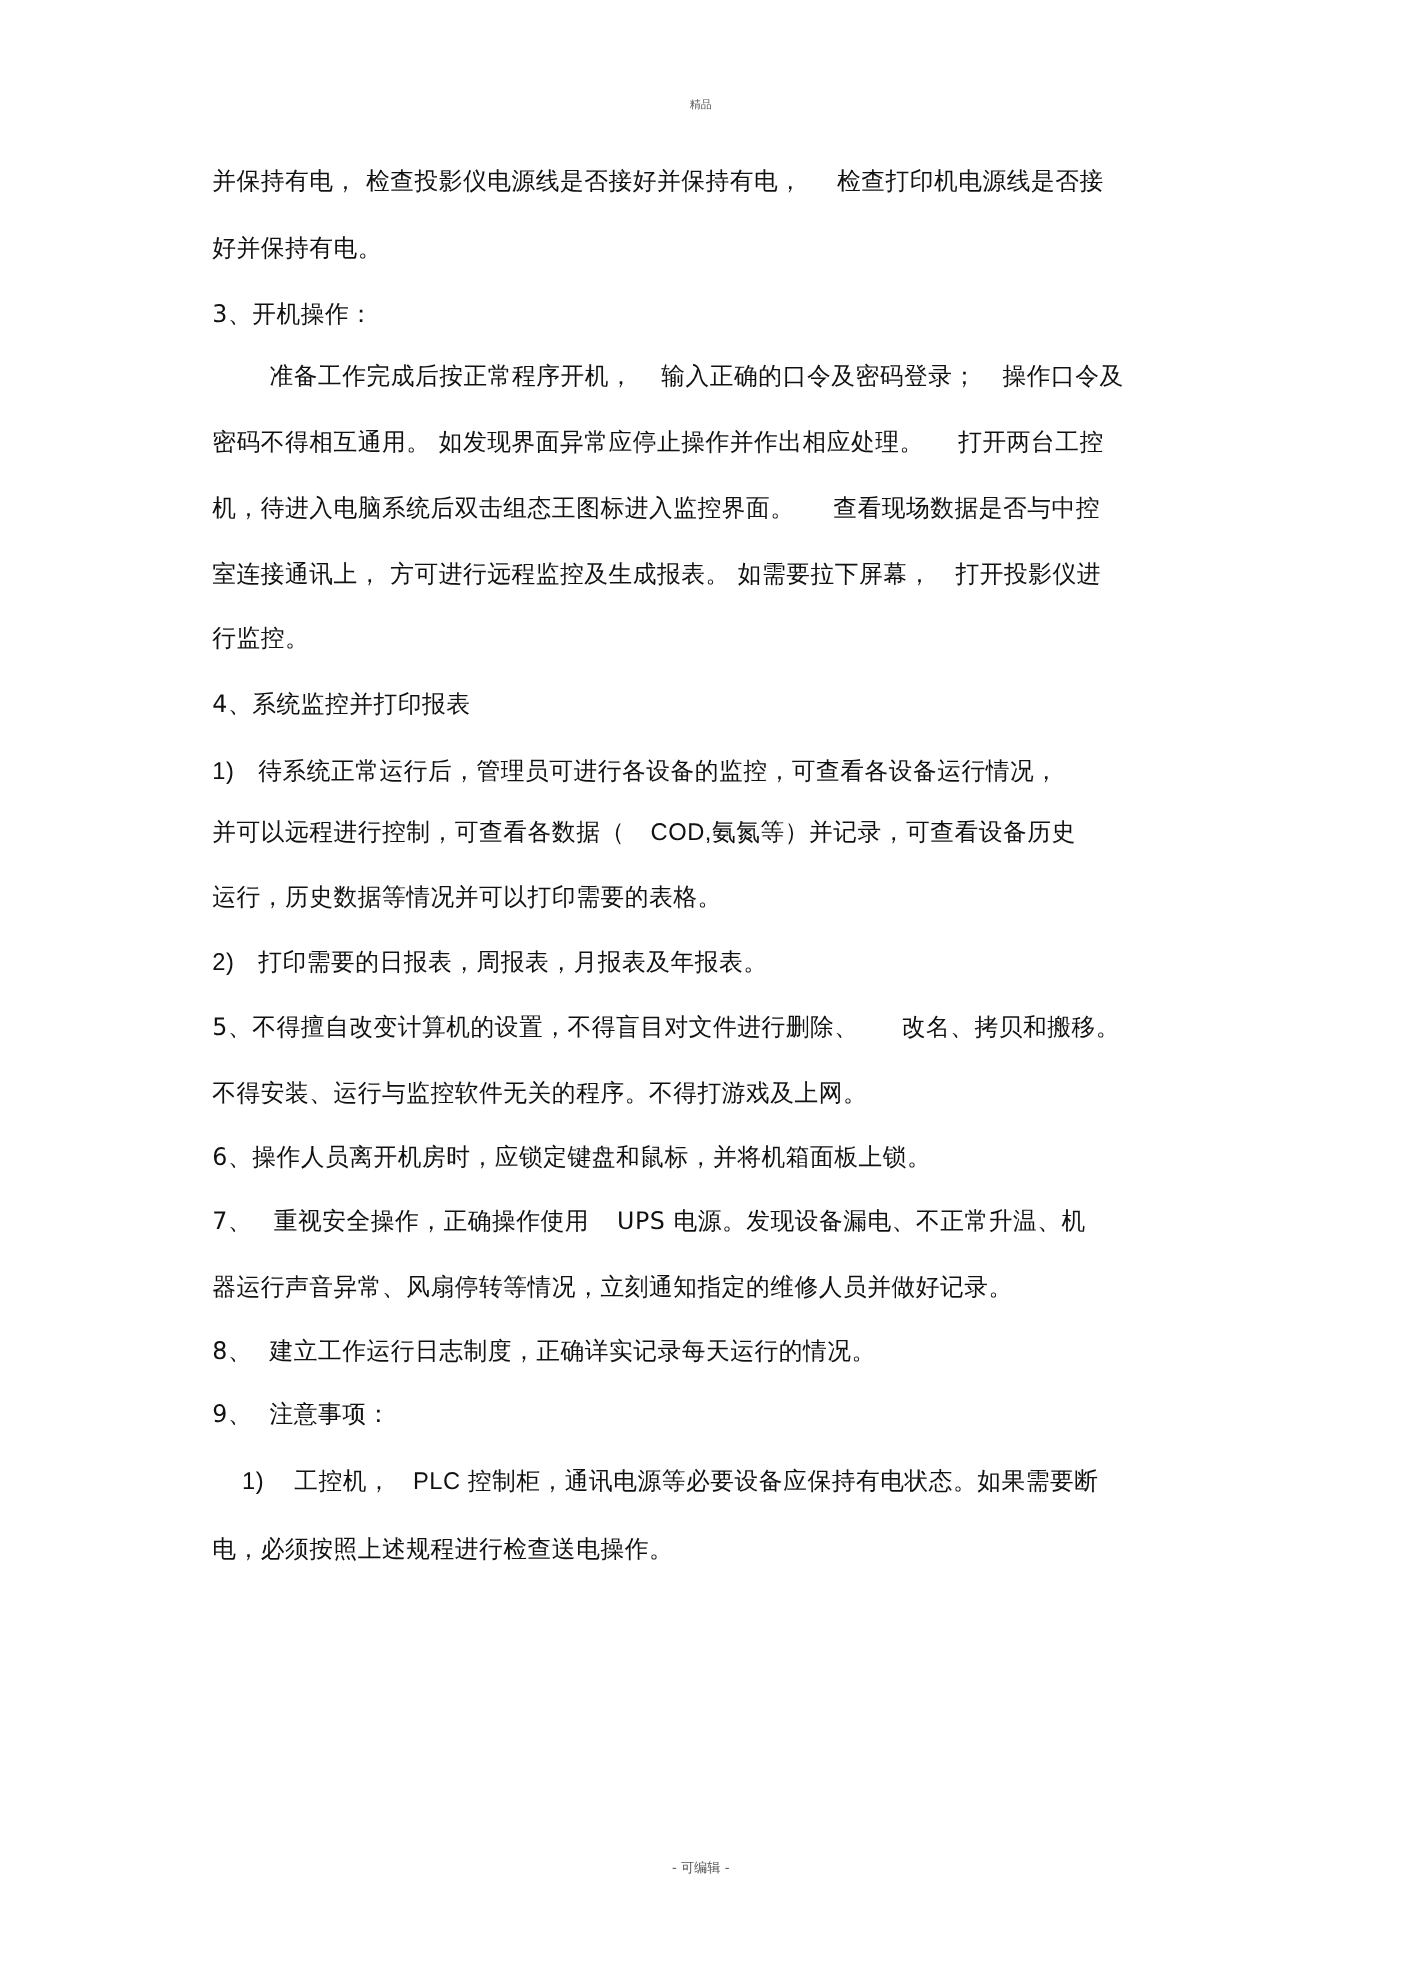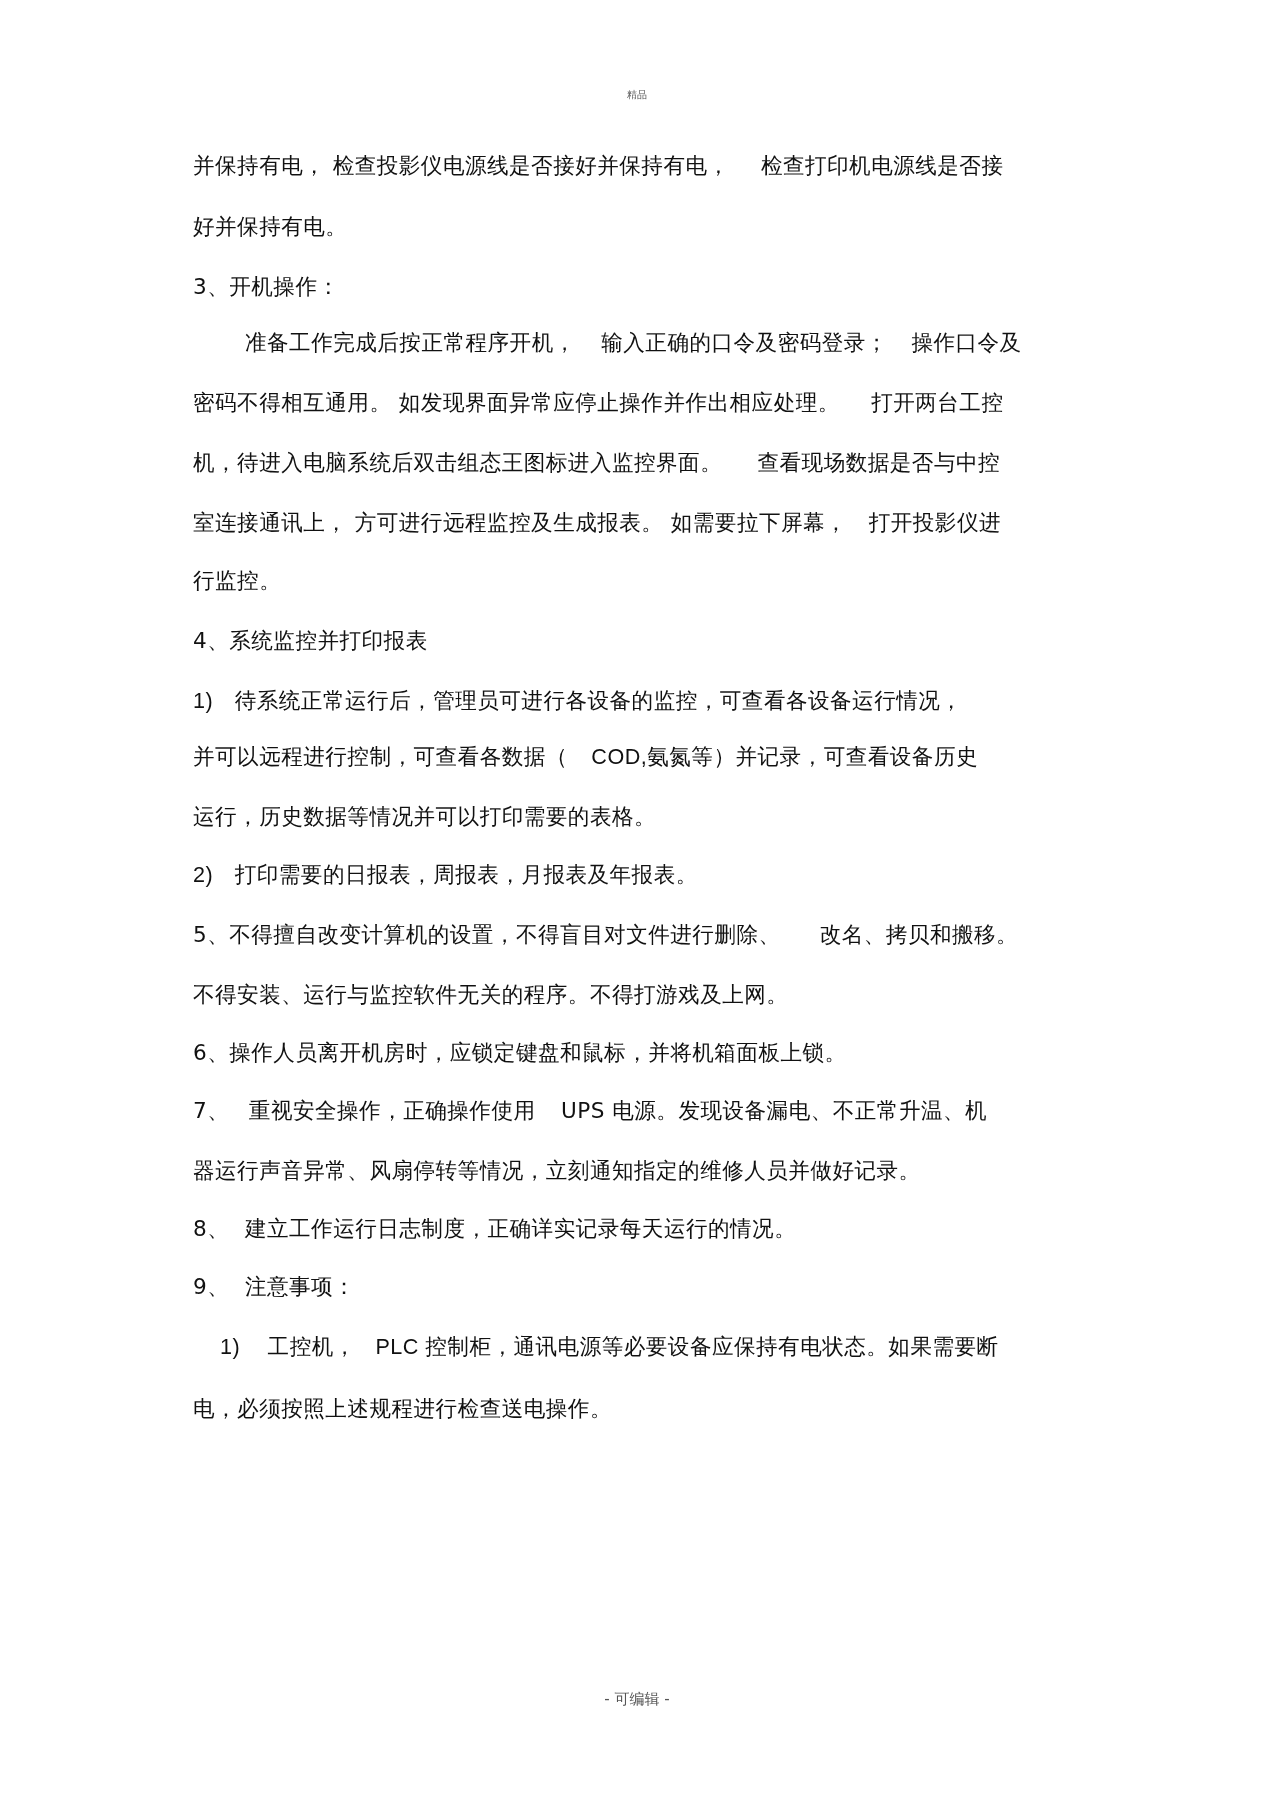--- a/index.html
+++ b/index.html
@@ -23,21 +23,21 @@
       text-align: center;
       font-size: 10px;
       color: #555555;
     }
     .footer {
       position: absolute;
       top: 1690px;
       left: 0;
       width: 1274px;
       text-align: center;
-      font-size: 15px;
+      font-size: 12px;
       color: #555555;
     }
     .line {
       position: absolute;
       left: 193px;
       font-size: 22px;
       line-height: 30px;
       white-space: nowrap;
       letter-spacing: 0.5px;
       transform: scaleX(0.98);

